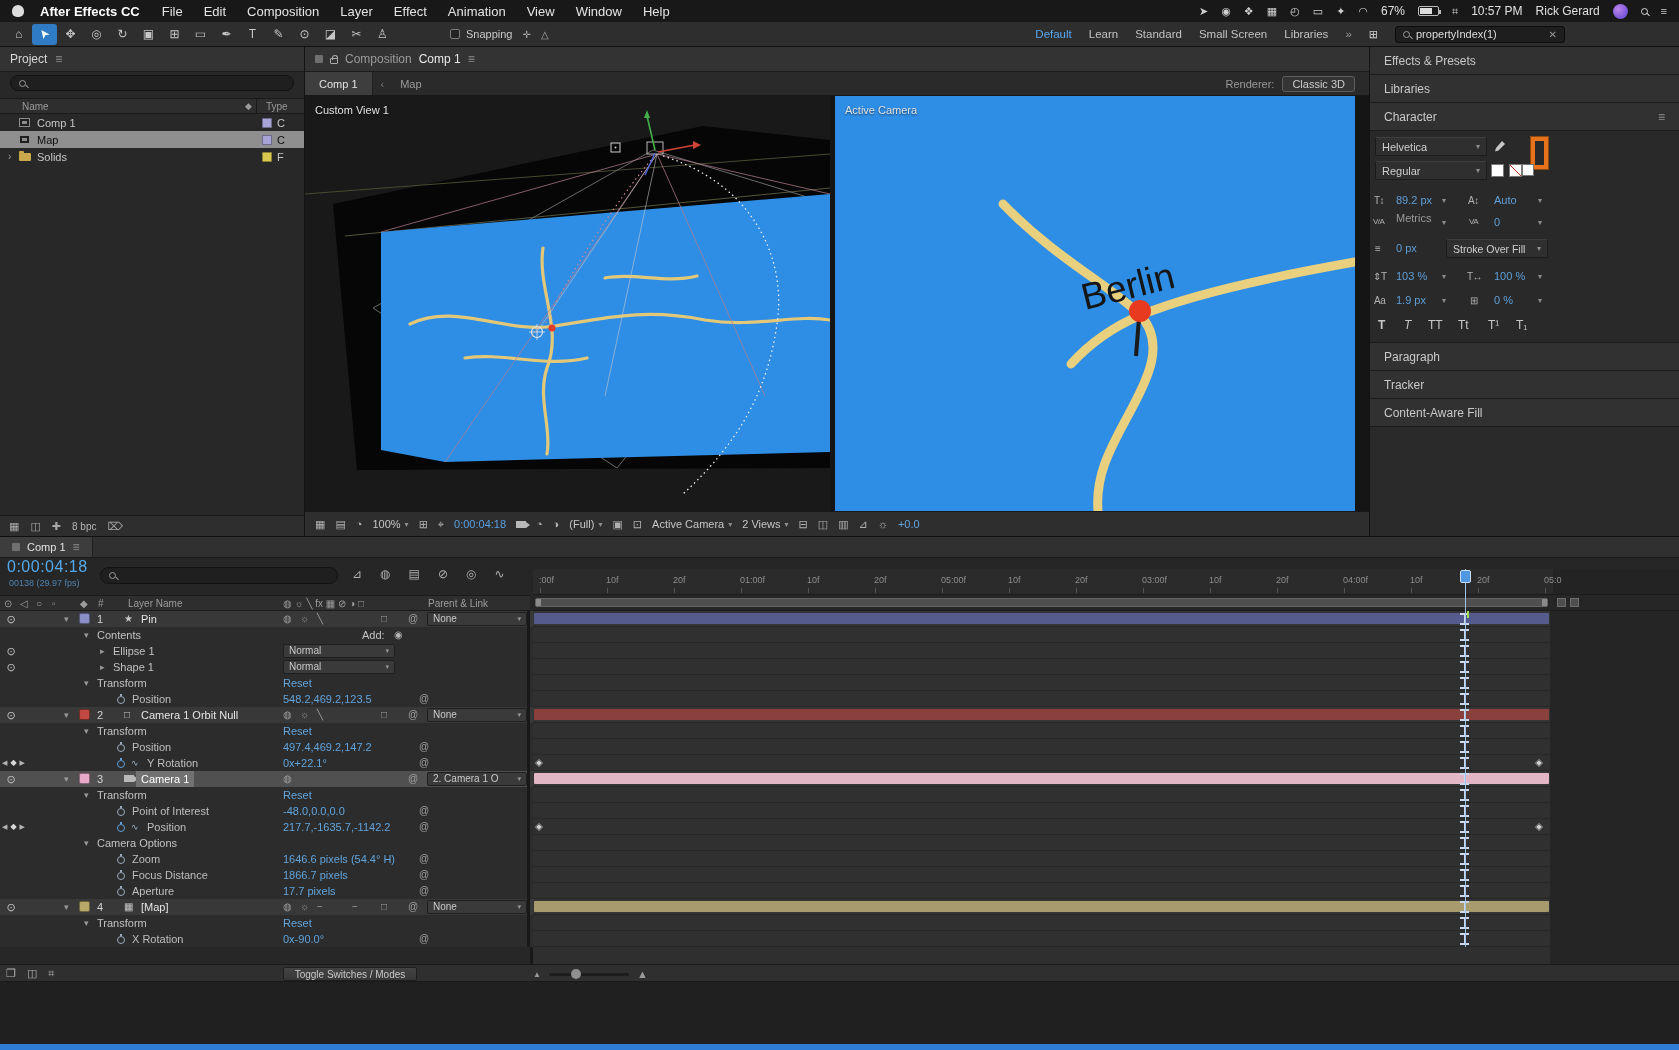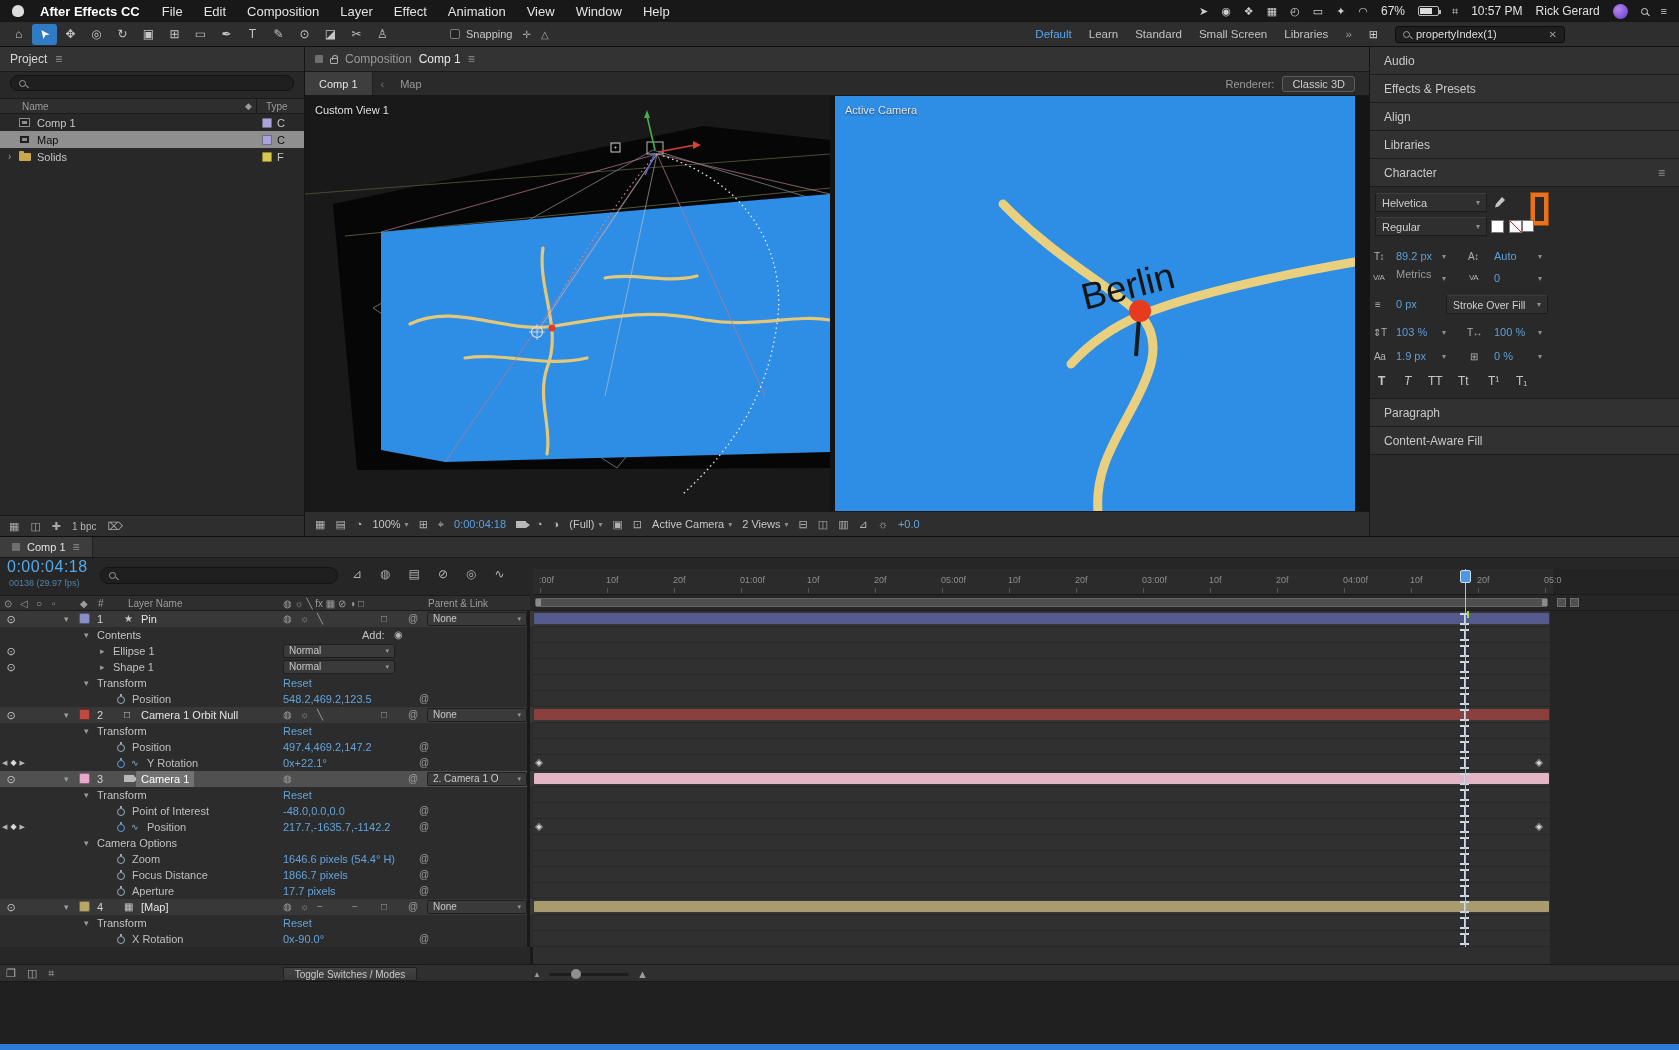--- a/index.html
+++ b/index.html
@@ -314,21 +314,21 @@
       <span>Solids</span>
       <span class="tchip" style="background:#d8c850"></span>
       <span class="ttext">F</span>
     </div>
       </div>
     <div class="pfill"></div>
     <div class="pbottom">
       <span class="pb-ic">▦</span>
       <span class="pb-ic">◫</span>
       <span class="pb-ic">✚</span>
-      <span>1 bpc</span>
+      <span>8 bpc</span>
       <span class="pb-ic">⌦</span>
     </div>
   </div>
 
   <div class="comp">
     <div class="ctabbar">
       <span class="dot-ic"></span>
       <span class="lock"></span>
       <span class="ctab-dim">Composition</span>
       <span class="ctab-name">Comp 1</span>
@@ -432,27 +432,21 @@
       <span class="cb-ic">▥</span>
       <span class="cb-ic">⊿</span>
       <span class="cb-ic">☼</span>
       <span class="blue" style="font-size:11px">+0.0</span>
     </div>
   </div>
 
   <div class="rightbar">
     <div>
         <div class="rb-h">
-        <span>Audio</span>
-      </div>
-        <div class="rb-h">
         <span>Effects &amp; Presets</span>
-      </div>
-        <div class="rb-h">
-        <span>Align</span>
       </div>
         <div class="rb-h">
         <span>Libraries</span>
       </div>
       </div>
     <div class="rb-h">
       <span>Character</span>
       <span class="hamb">≡</span>
     </div>
     <div class="char-body">
@@ -514,20 +508,23 @@
       <span class="tbtn" style="left:8px;top:187px;font-weight:bold">T</span>
       <span class="tbtn it" style="left:34px;top:187px">T</span>
       <span class="tbtn" style="left:58px;top:187px">TT</span>
       <span class="tbtn" style="left:88px;top:187px">Tt</span>
       <span class="tbtn" style="left:118px;top:187px">T¹</span>
       <span class="tbtn" style="left:146px;top:187px">T₁</span>
     </div>
     <div>
         <div class="rb-h">
         <span>Paragraph</span>
+      </div>
+        <div class="rb-h">
+        <span>Tracker</span>
       </div>
         <div class="rb-h">
         <span>Content-Aware Fill</span>
       </div>
       </div>
   </div>
 
   <div class="timeline">
     <div class="ttabbar">
       <span class="ttab">

